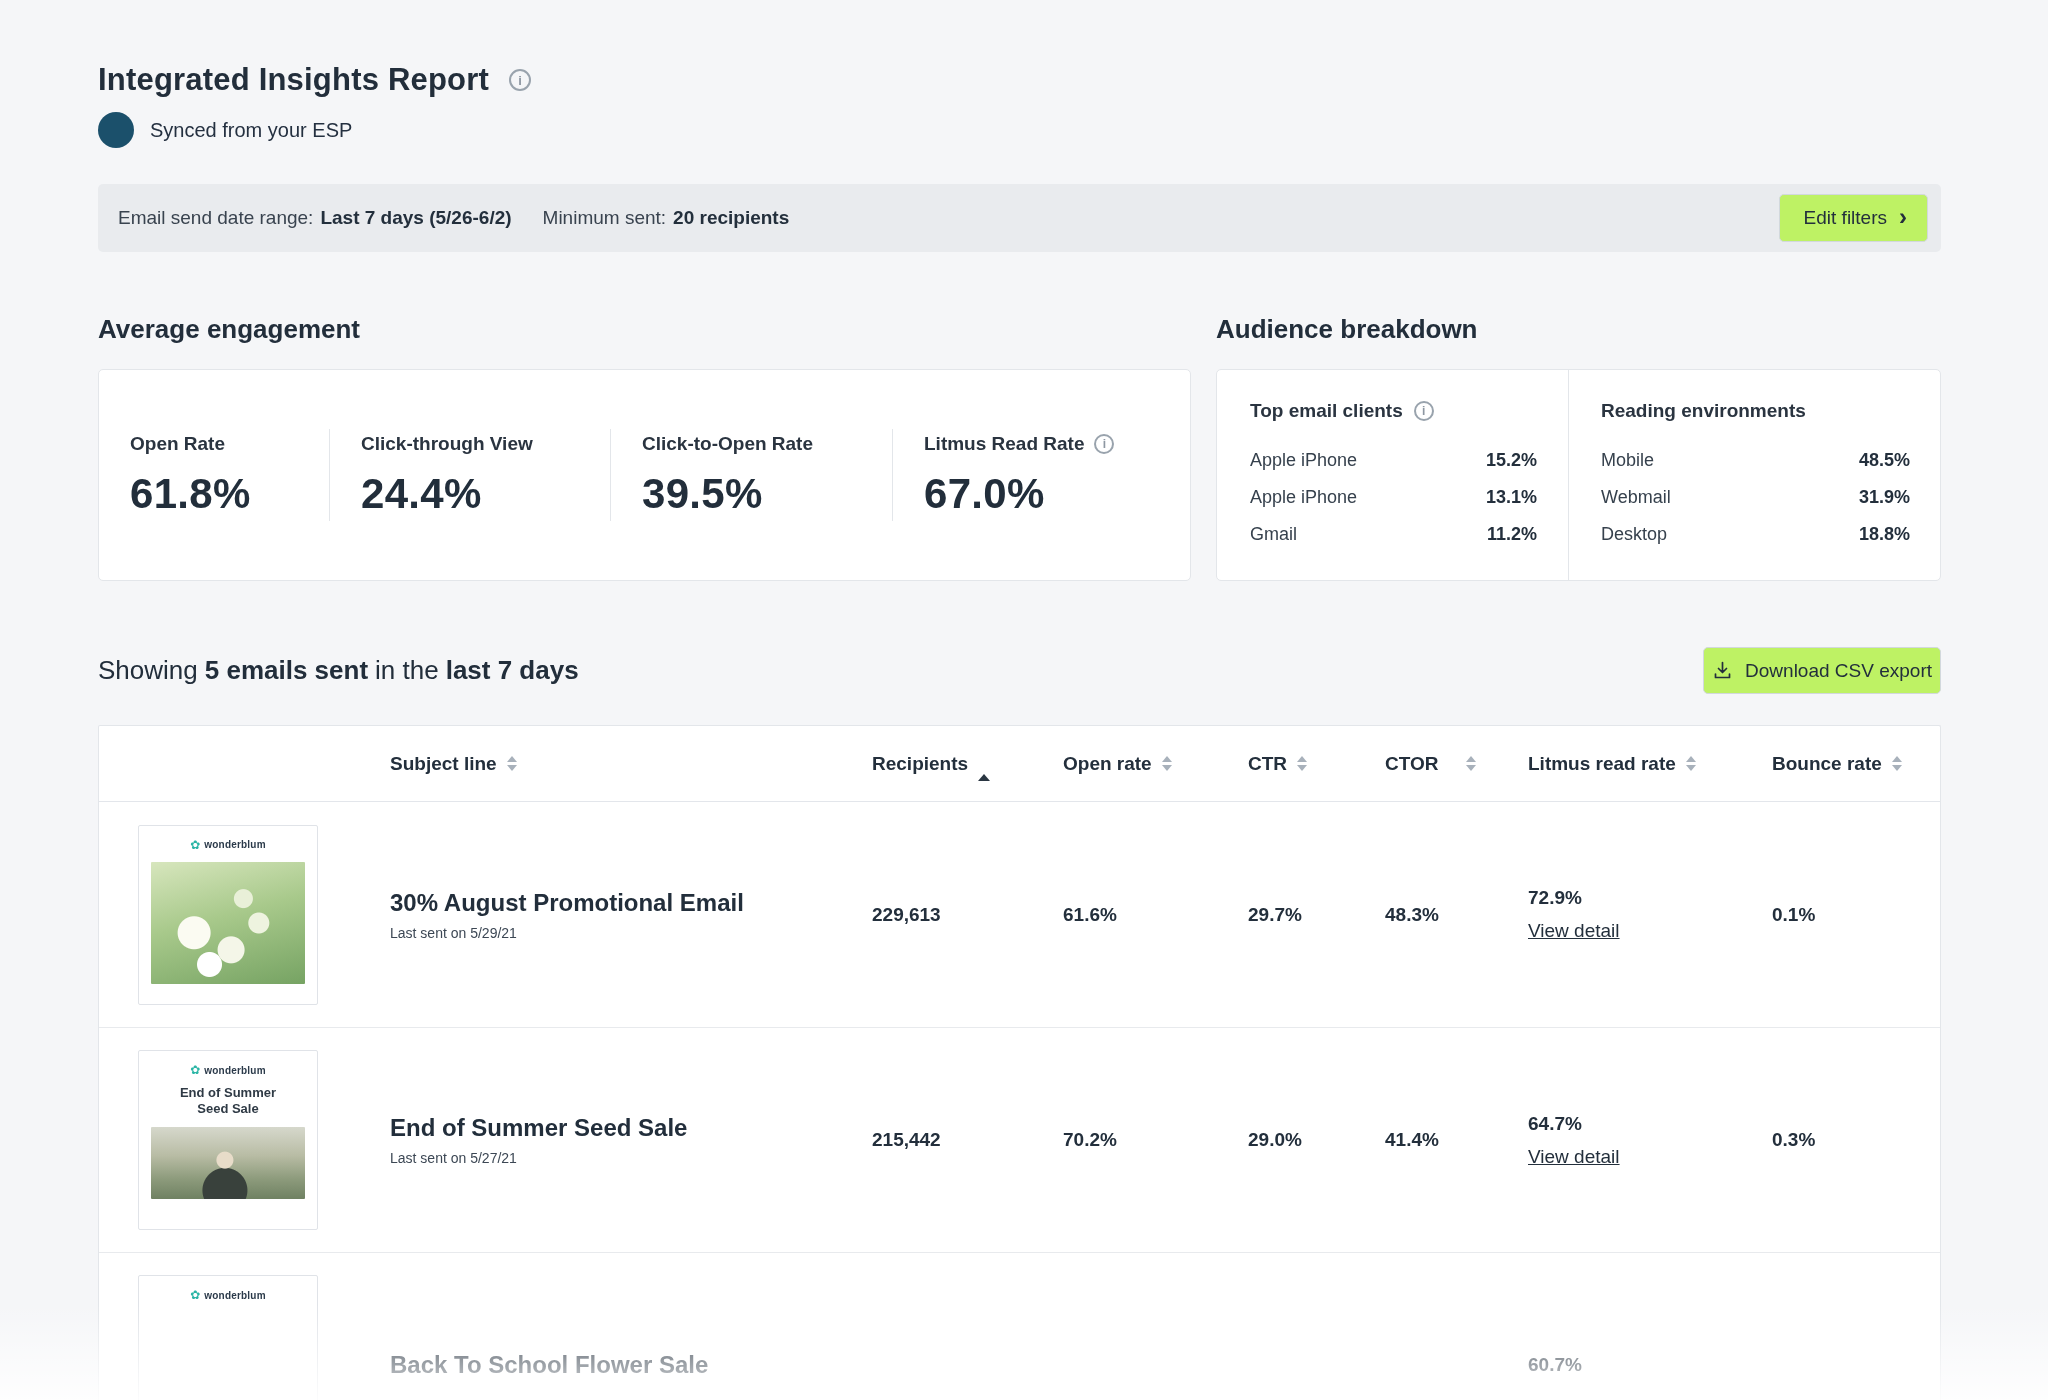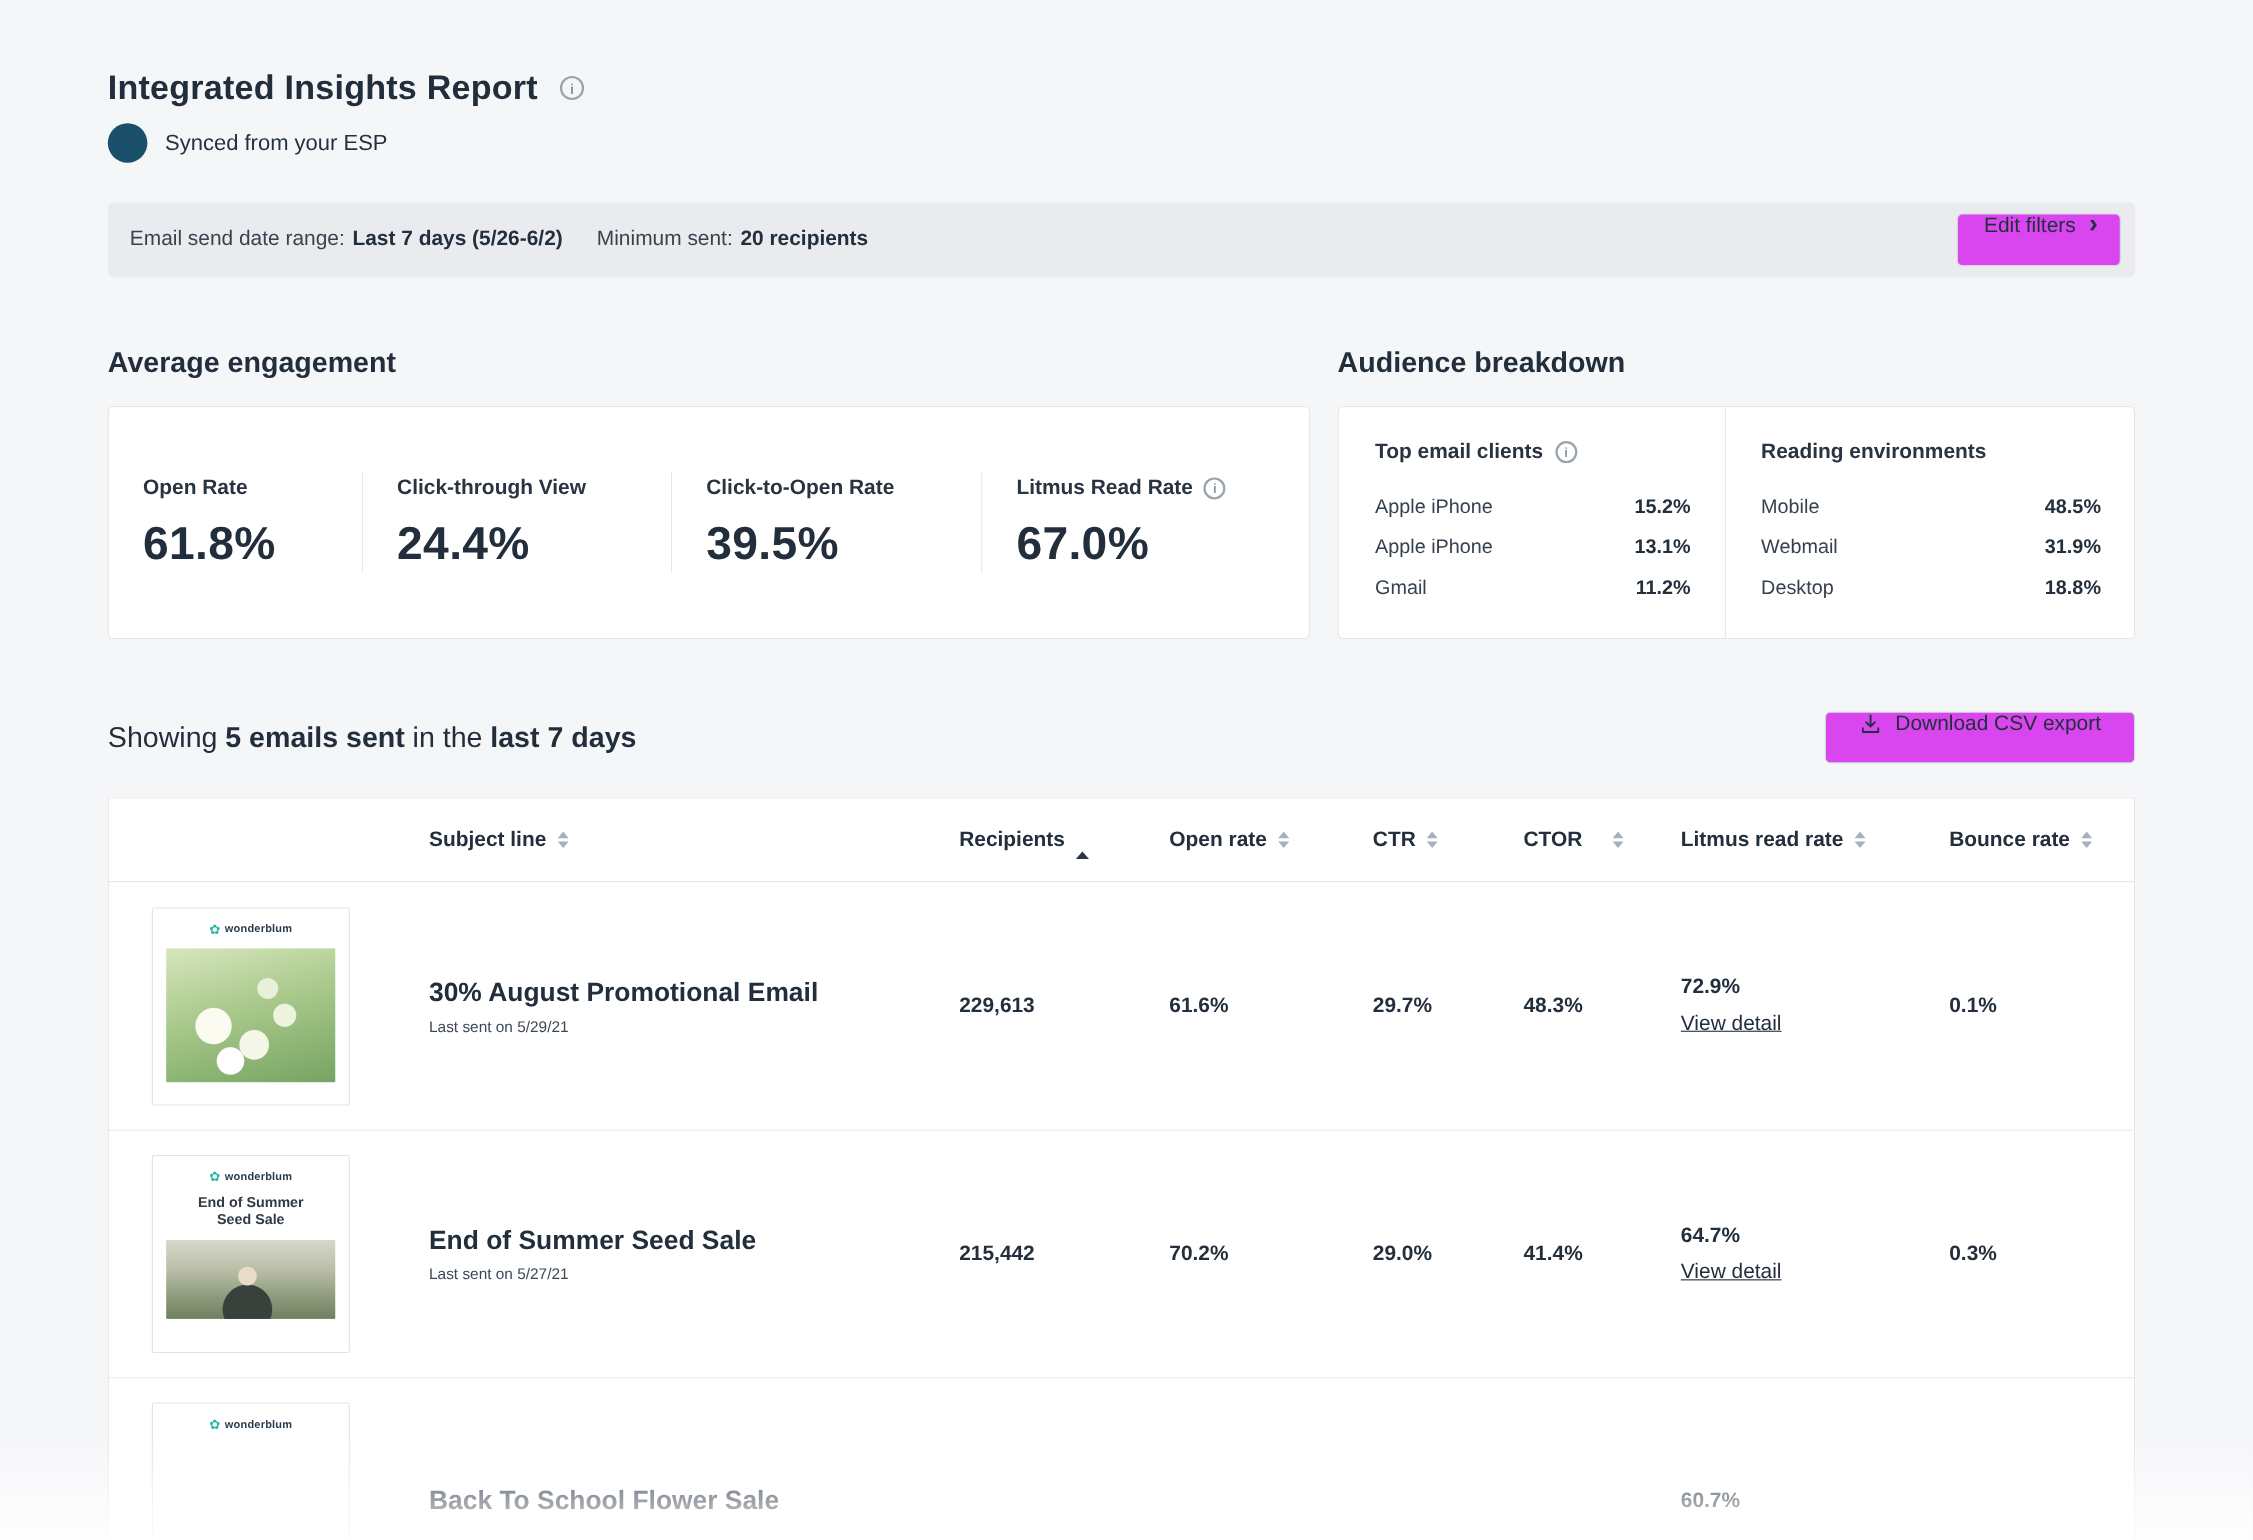--- a/index.html
+++ b/index.html
@@ -29,22 +29,22 @@
   
   .filter-bar {
     margin-top:36px; height:68px; background:#e9ebee; border-radius:5px;
     display:flex; align-items:center; padding:0 13px 0 20px;
   }
   .filter-text { font-size:19px; color:#39434f; }
   .filter-text b { color:#232f3c; font-weight:700; }
   .filter-group { display:flex; gap:7px; align-items:center; }
   .filter-group + .filter-group { margin-left:31px; }
   .btn {
-    background:#d946ef; border:1px solid #d2d8dd; border-radius:5px;
-    display:inline-flex; justify-content:center;
+    background:#bef264; border:1px solid #d2d8dd; border-radius:5px;
+    display:inline-flex; align-items:center; justify-content:center;
     font-size:19px; color:#232f3c; cursor:pointer; font-family:inherit;
   }
   .edit-filters-btn { margin-left:auto; height:48px; padding:0 20px 0 24px; gap:12px; }
   .chevron { font-size:24px; line-height:1; color:#232f3c; font-weight:700; margin-top:-3px; }
 
   
   .section-heads { display:flex; margin-top:62px; }
   .section-heads .left { width:1093px; margin-right:25px; }
   .section-heads h2, .section-heads .right h2 { font-size:26px; font-weight:700; color:#222e3b; }
   .cards-row { display:flex; gap:25px; margin-top:24px; }
@@ -68,21 +68,21 @@
   .aud-title { font-size:19px; font-weight:700; color:#2a3440; display:flex; align-items:center; gap:11px; }
   .aud-rows { margin-top:20px; }
   .aud-row { height:37px; display:flex; align-items:center; justify-content:space-between; }
   .aud-row .lab { font-size:18px; color:#36414d; }
   .aud-row .val { font-size:18px; font-weight:700; color:#232f3c; }
 
   
   .listing-row { display:flex; align-items:center; margin-top:66px; }
   .showing { font-size:26px; color:#222e3b; display:flex; gap:7px; }
   .showing b { font-weight:700; }
-  .download-btn { margin-left:auto; height:47px; padding:0 30px; gap:12px; }
+  .download-btn { margin-left:auto; height:47px; padding:0 8px; gap:12px; }
 
   
   .table {
     margin-top:31px; background:#fff; border:1px solid #e3e6ea; border-bottom:none;
     border-radius:2px;
   }
   .thead { height:76px; display:flex; align-items:center; border-bottom:1px solid #e3e6eb; }
   .th { display:flex; align-items:center; font-size:19px; font-weight:700; color:#232f3c; }
   .col-subject { width:773px; }
   .th.col-subject { padding-left:291px; }

